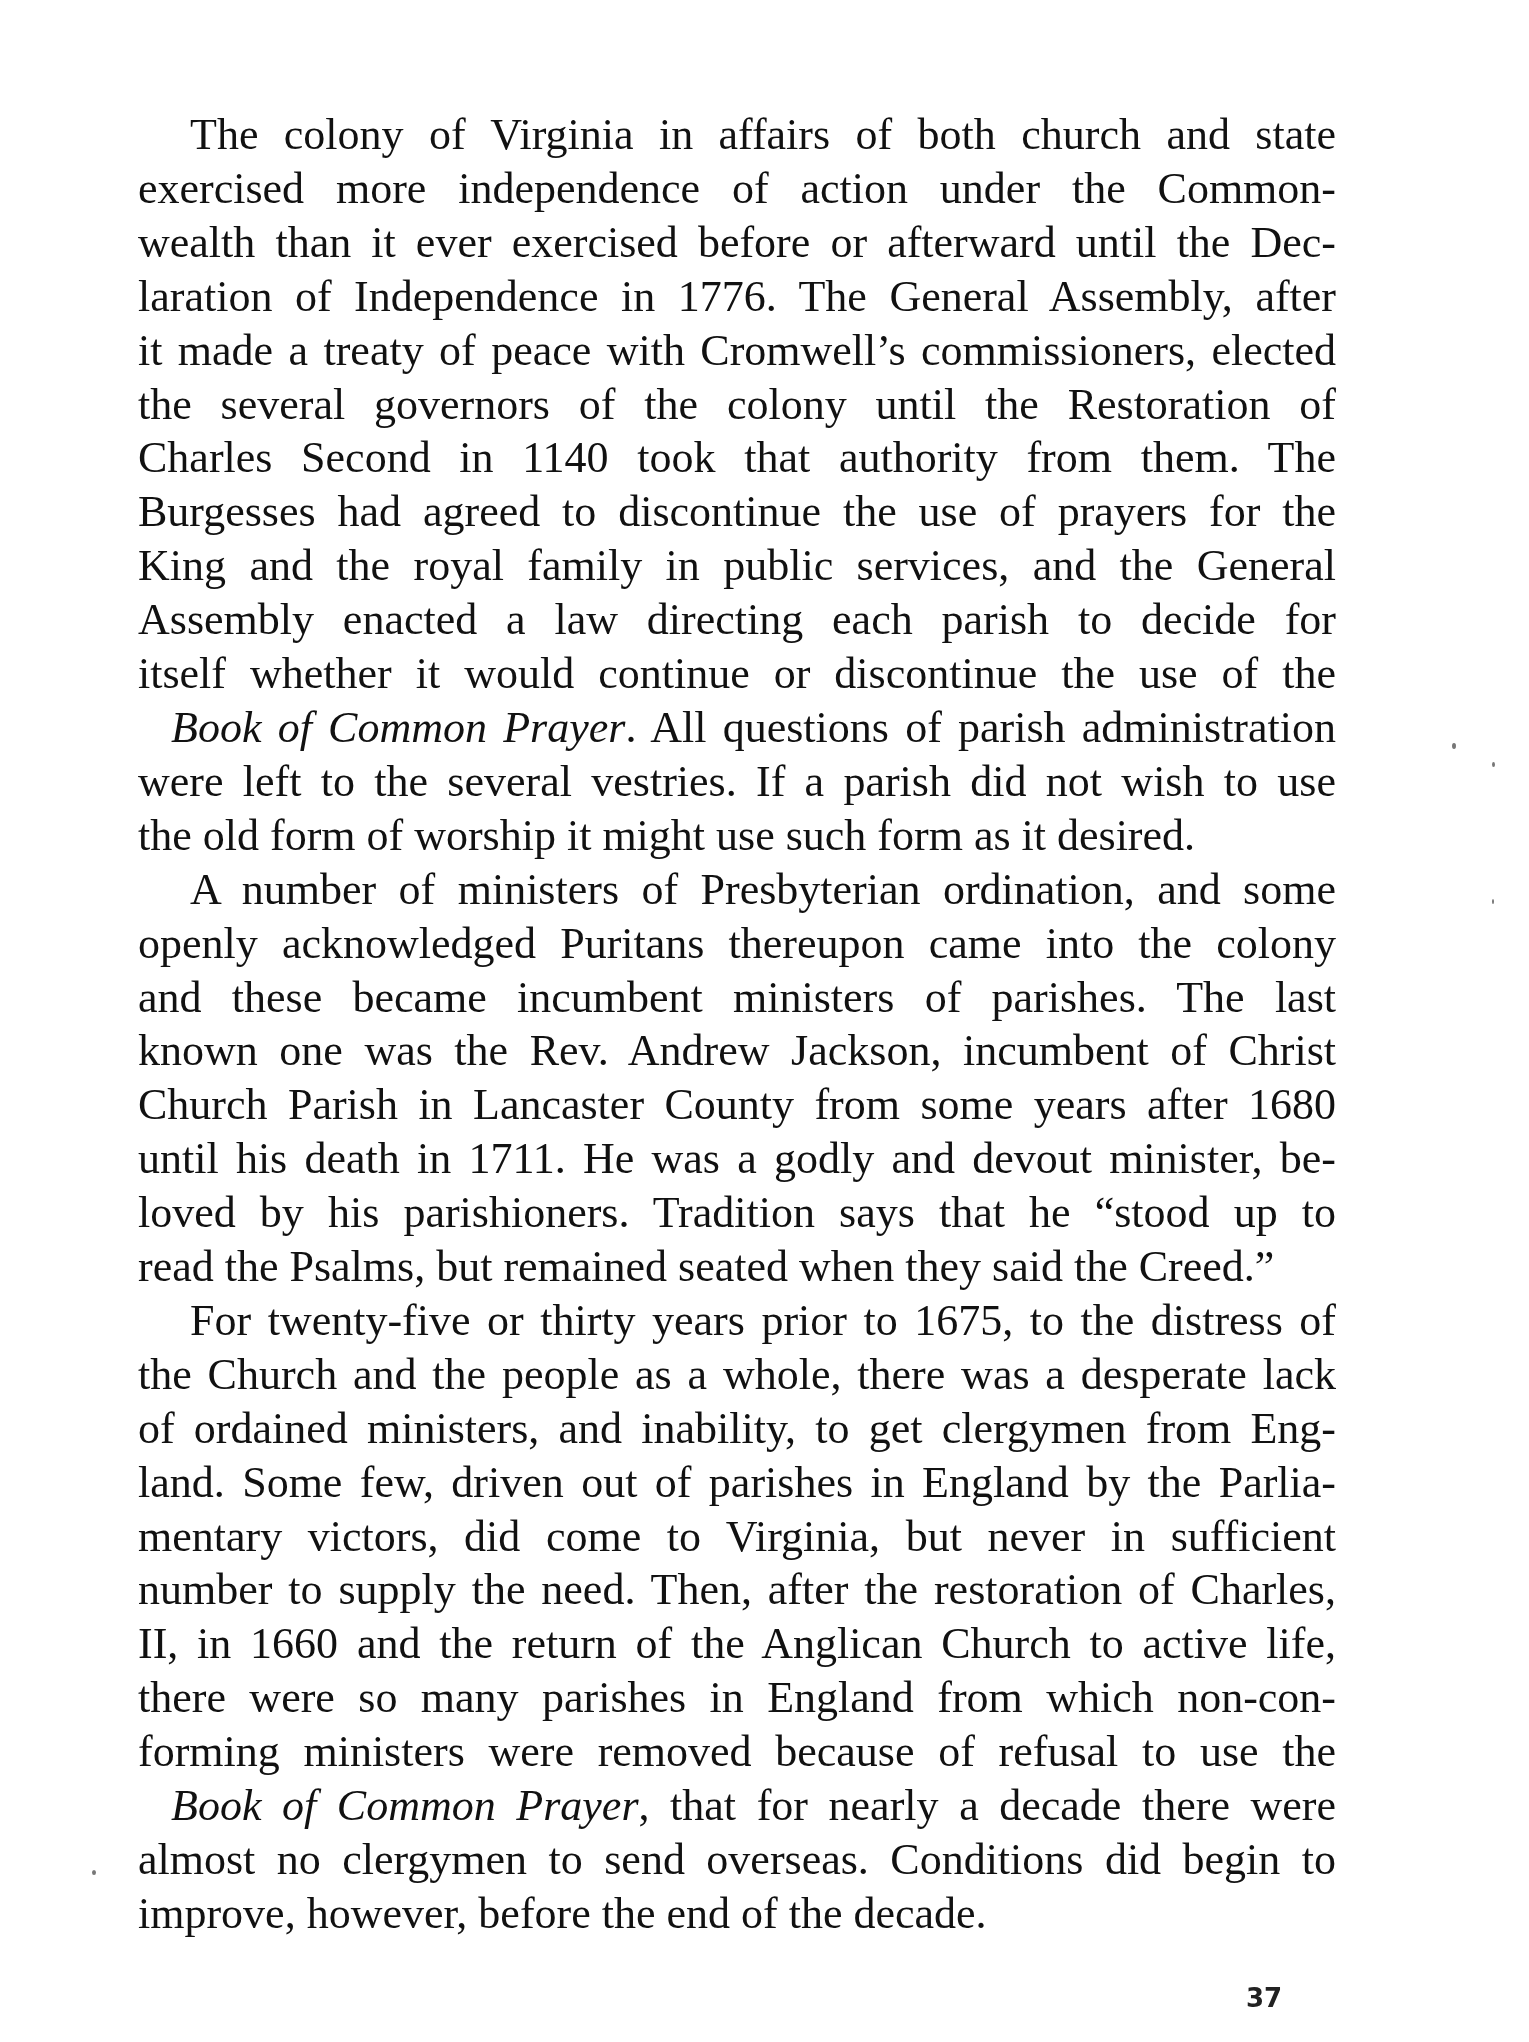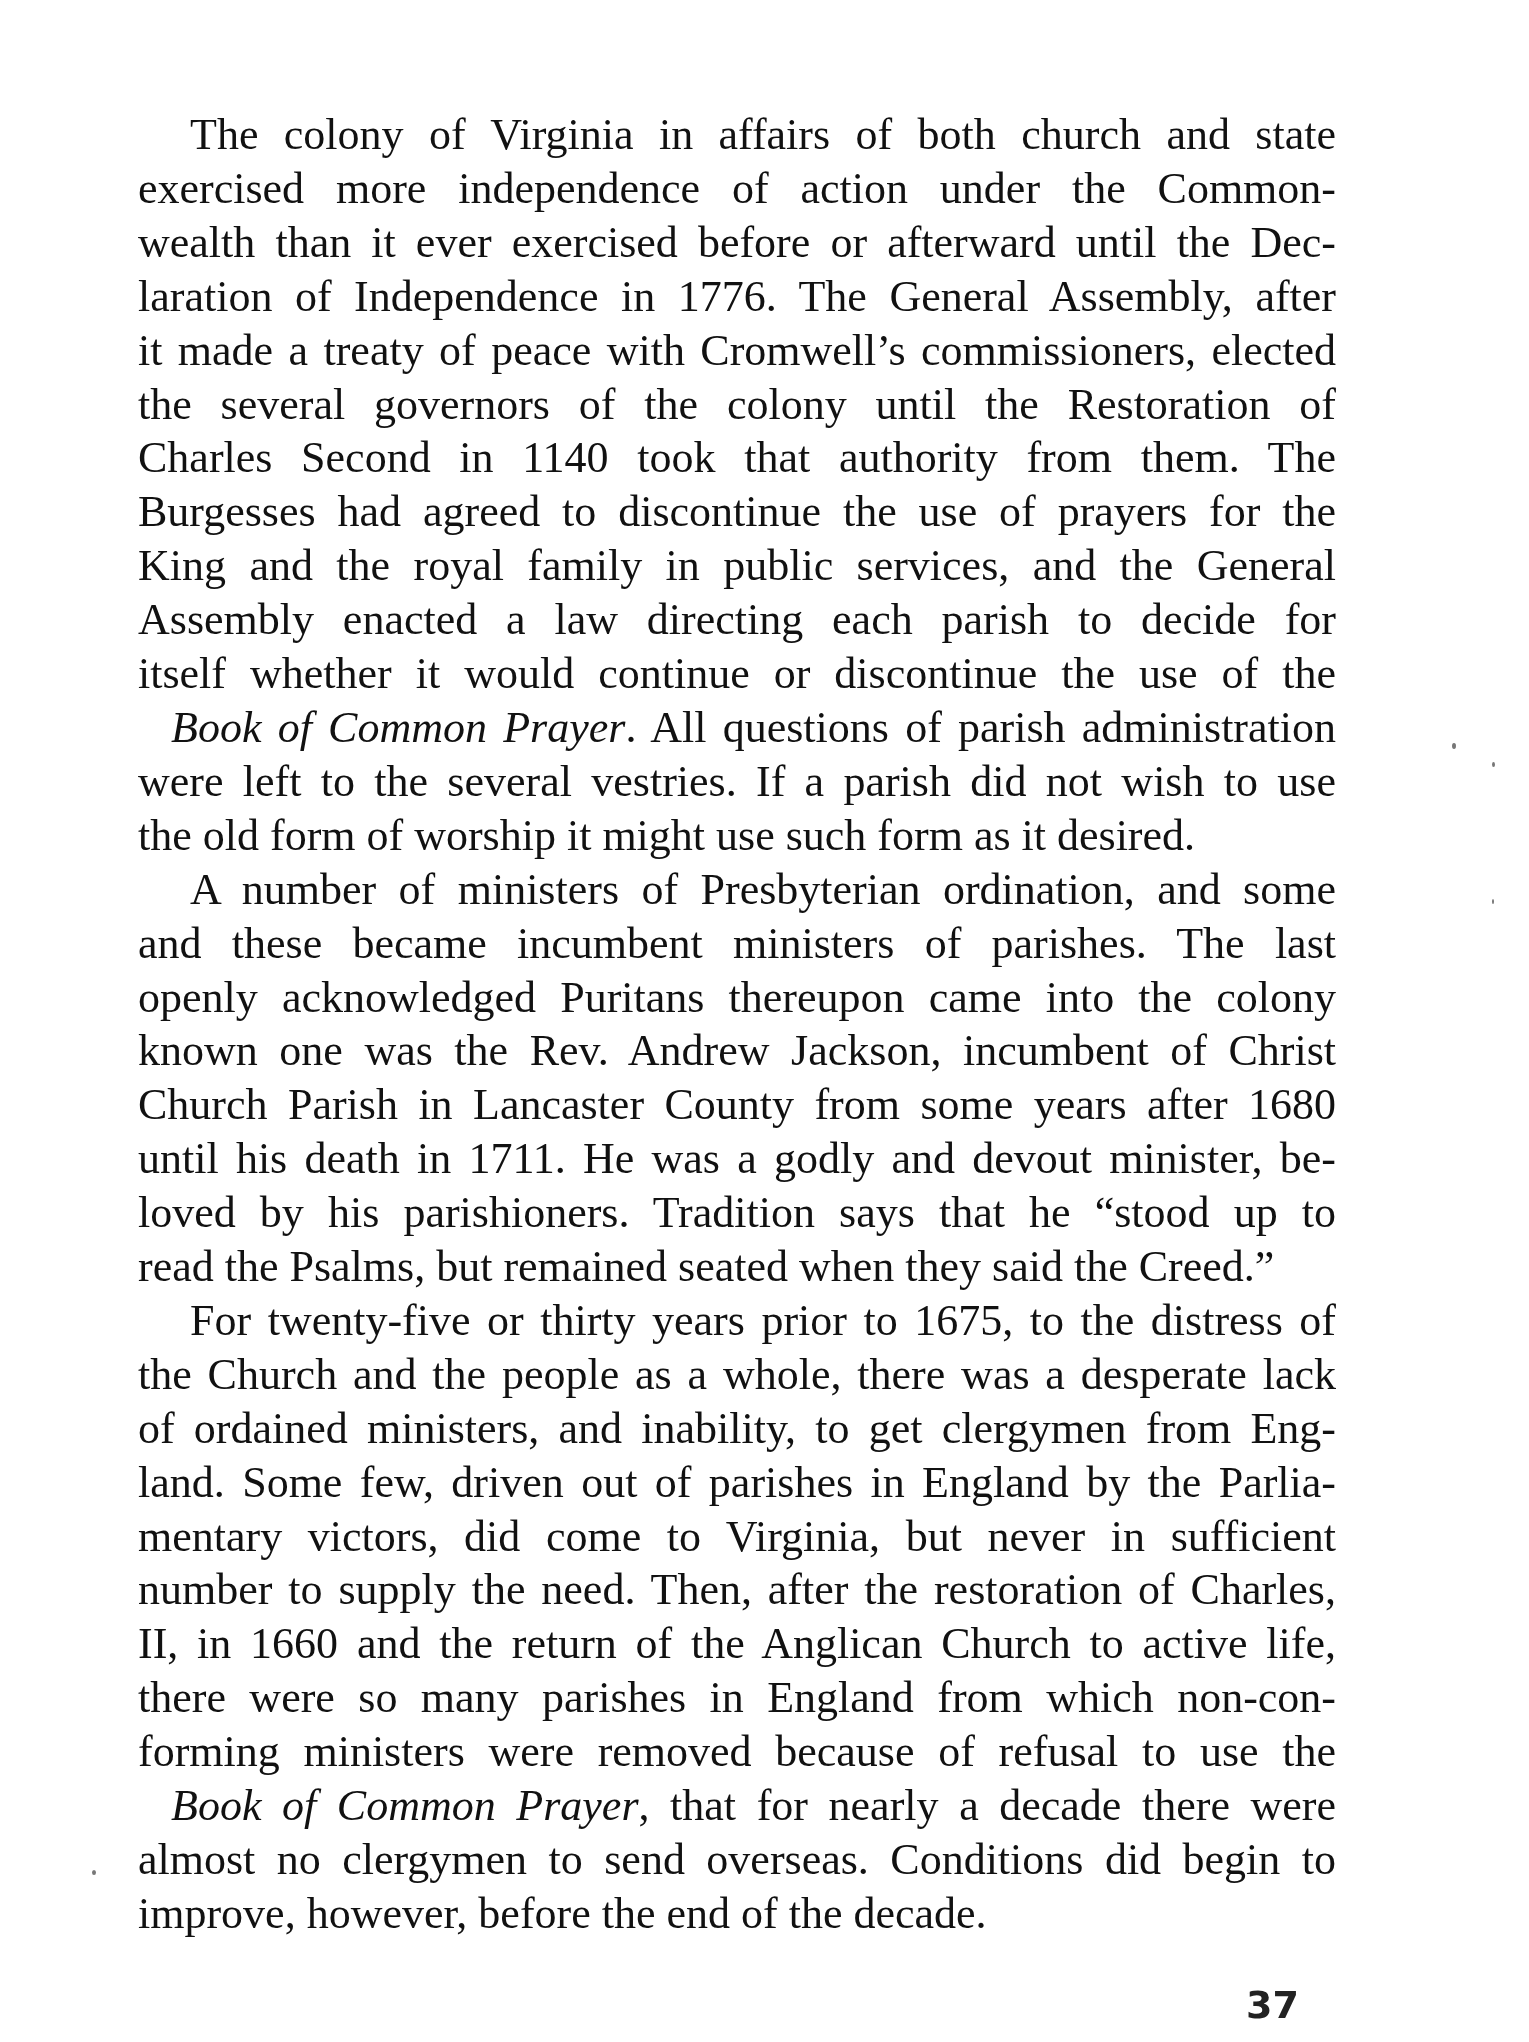--- a/index.html
+++ b/index.html
@@ -11,21 +11,21 @@
     font-size: 44px; line-height: 53.9px; color: #111;
     text-align: justify;
   }
   .line { display: block; text-align: justify; text-align-last: justify; white-space: nowrap; }
   .line.last { text-align-last: left; }
   .first-line { padding-left: 52px; }
   em { font-style: italic; margin-left: 33px; }
   .page-number {
     position: absolute; left: 1246px; top: 1983px;
     font-family: "DejaVu Sans", sans-serif; font-weight: bold;
-    font-size: 38px; color: #222;
+    font-size: 26px; color: #222;
   }
   .speck { position: absolute; background: #777; border-radius: 50%; }
 </style>
 </head>
 <body>
 
 <div class="page">
   <div class="text-block">
     <div class="para-wrap" id="p0">
         <span class="line first-line">The colony of Virginia in affairs of both church and state</span>
@@ -38,22 +38,22 @@
         <span class="line">Burgesses had agreed to discontinue the use of prayers for the</span>
         <span class="line">King and the royal family in public services, and the General</span>
         <span class="line">Assembly enacted a law directing each parish to decide for</span>
         <span class="line">itself whether it would continue or discontinue the use of the</span>
         <span class="line"><em>Book of Common Prayer</em>. All questions of parish administration</span>
         <span class="line">were left to the several vestries. If a parish did not wish to use</span>
         <span class="line last">the old form of worship it might use such form as it desired.</span>
       </div>
     <div class="para-wrap" id="p1">
         <span class="line first-line">A number of ministers of Presbyterian ordination, and some</span>
+        <span class="line">openly acknowledged Puritans thereupon came into the colony</span>
         <span class="line">and these became incumbent ministers of parishes. The last</span>
-        <span class="line">openly acknowledged Puritans thereupon came into the colony</span>
         <span class="line">known one was the Rev. Andrew Jackson, incumbent of Christ</span>
         <span class="line">Church Parish in Lancaster County from some years after 1680</span>
         <span class="line">until his death in 1711. He was a godly and devout minister, be-</span>
         <span class="line">loved by his parishioners. Tradition says that he “stood up to</span>
         <span class="line last">read the Psalms, but remained seated when they said the Creed.”</span>
       </div>
     <div class="para-wrap" id="p2">
         <span class="line first-line">For twenty-five or thirty years prior to 1675, to the distress of</span>
         <span class="line">the Church and the people as a whole, there was a desperate lack</span>
         <span class="line">of ordained ministers, and inability, to get clergymen from Eng-</span>

